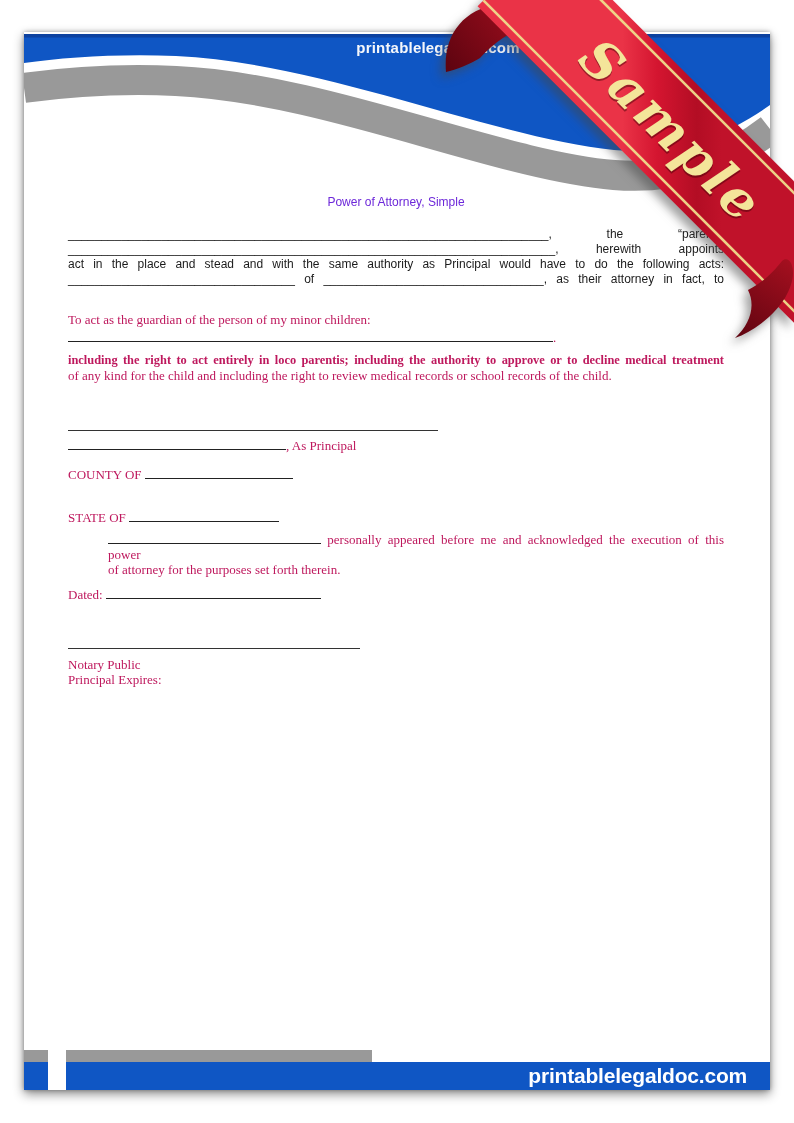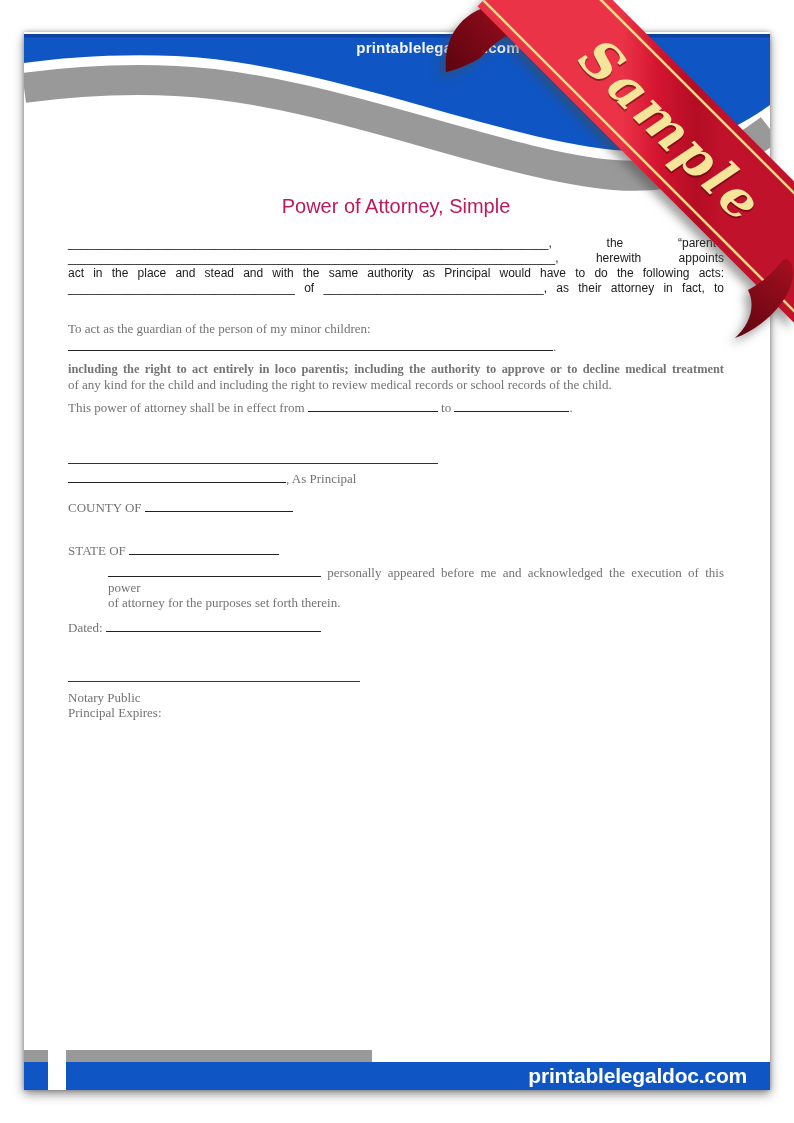--- a/index.html
+++ b/index.html
@@ -10,23 +10,23 @@
   
   .banner{position:absolute;left:0;top:0;width:746px;height:200px;pointer-events:none;}
   .banner-site{position:absolute;left:0;top:7px;width:100%;padding-left:82px;box-sizing:border-box;
         text-align:center;font-family:"Liberation Sans",sans-serif;font-weight:bold;
         font-size:15px;letter-spacing:.2px;color:#f5f7fb;}
   
   .ribbon-svg{position:absolute;left:406px;top:-32px;width:388px;height:396px;
         filter:drop-shadow(-5px 6px 5px rgba(70,70,70,.5));pointer-events:none;}
   
   .content{position:absolute;left:0;top:0;width:746px;padding:163px 46px 0 44px;box-sizing:border-box;}
-  .title{text-align:center;font-family:"Liberation Sans",sans-serif;font-size:20px;color:#be185d;}
+  .title{text-align:center;font-family:"Liberation Sans",sans-serif;font-size:12px;color:#6d28d9;}
   .sans{font-family:"Liberation Sans",sans-serif;font-size:12px;line-height:15px;color:#1b1b1b;}
-  .serif{font-size:13px;line-height:15px;color:#737373;}
+  .serif{font-size:13px;line-height:15px;color:#be185d;}
   .j1{text-align:justify;text-align-last:justify;}
   .fit{font-size:12.4px;white-space:nowrap;overflow:hidden;font-weight:bold;}
   .row{line-height:17px;}
   .bl{display:inline-block;border-bottom:1.4px solid #222;height:11px;}
   .rule{display:inline-block;border-bottom:1.6px solid #333;height:11px;}
   .para1{margin-top:18px;}
   .m-guard{margin-top:24px;}
   .m-guardline{margin-top:1px;}
   .m-incl{margin-top:7px;}
   .m-effect{margin-top:7px;}
@@ -70,26 +70,20 @@
       </div>
 
       <div class="serif row m-guard">To act as the guardian of the person of my minor children:</div>
       <div class="serif row m-guardline"><span class="bl" style="width:485px"></span><span>.</span></div>
 
       <div class="serif m-incl">
         <div class="j1 fit">including the right to act entirely in loco parentis; including the authority to approve or to decline medical treatment</div>
         <div>of any kind for the child and including the right to review medical records or school records of the child.</div>
       </div>
 
-      <div class="serif row m-effect">
-        <span>This power of attorney shall be in effect from</span>
-        <span class="bl" style="width:130px"></span>
-        <span>to</span>
-        <span class="bl" style="width:115px"></span><span>.</span>
-      </div>
 
       <div class="serif row m-sig"><span class="rule" style="width:370px"></span></div>
       <div class="serif row m-prin"><span class="bl" style="width:218px"></span><span>, As Principal</span></div>
 
       <div class="serif row m-county"><span>COUNTY OF</span> <span class="bl" style="width:148px"></span></div>
       <div class="serif row m-state"><span>STATE OF</span> <span class="bl" style="width:150px"></span></div>
 
       <div class="serif m-ack">
         <div class="j1"><span class="bl" style="width:213px"></span> <span>personally appeared before me and acknowledged the execution of this power</span></div>
         <div>of attorney for the purposes set forth therein.</div>

